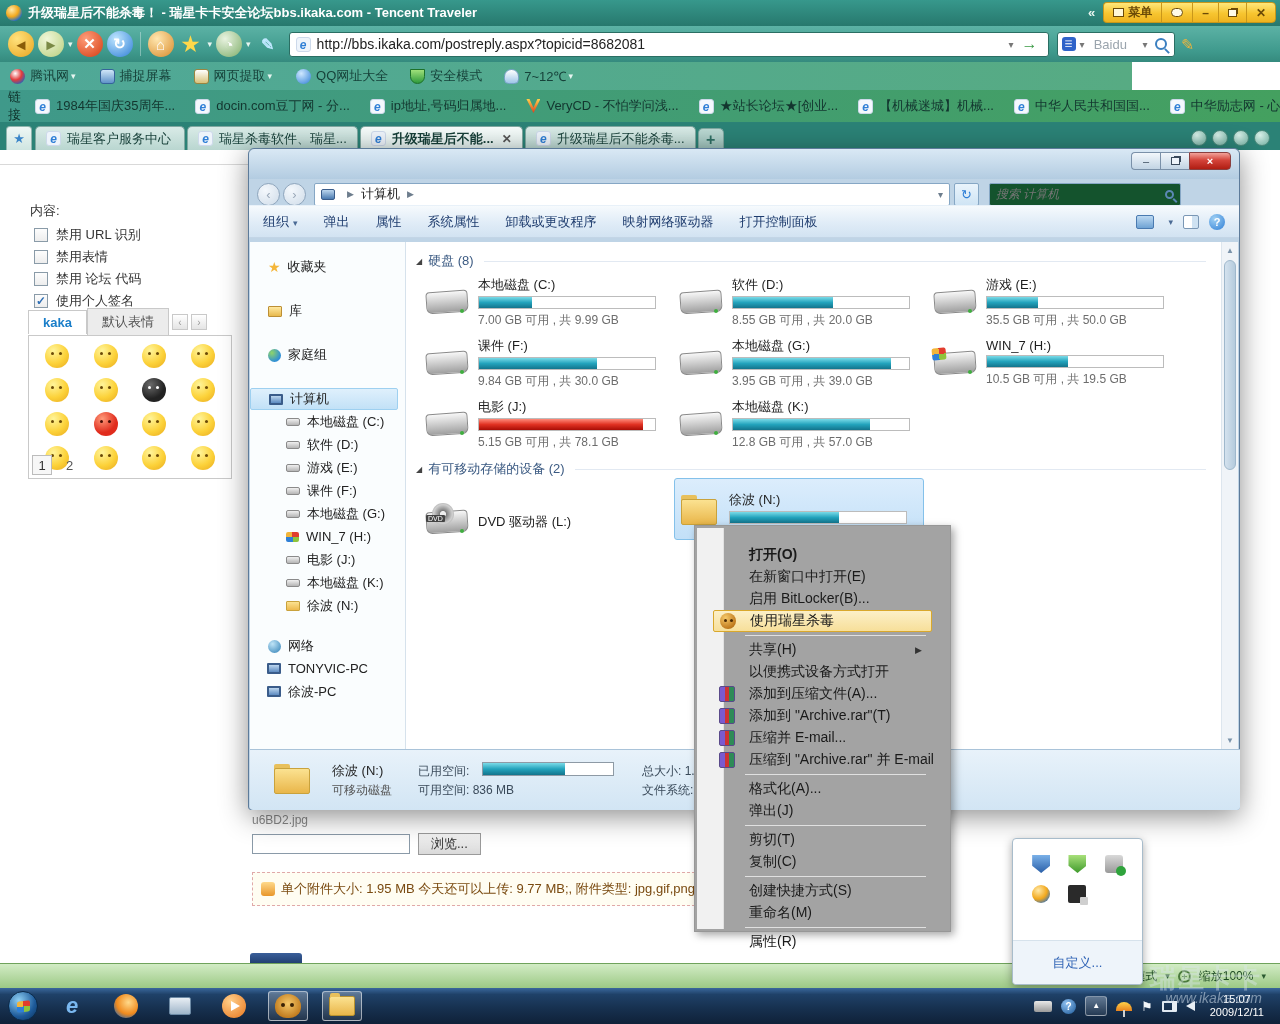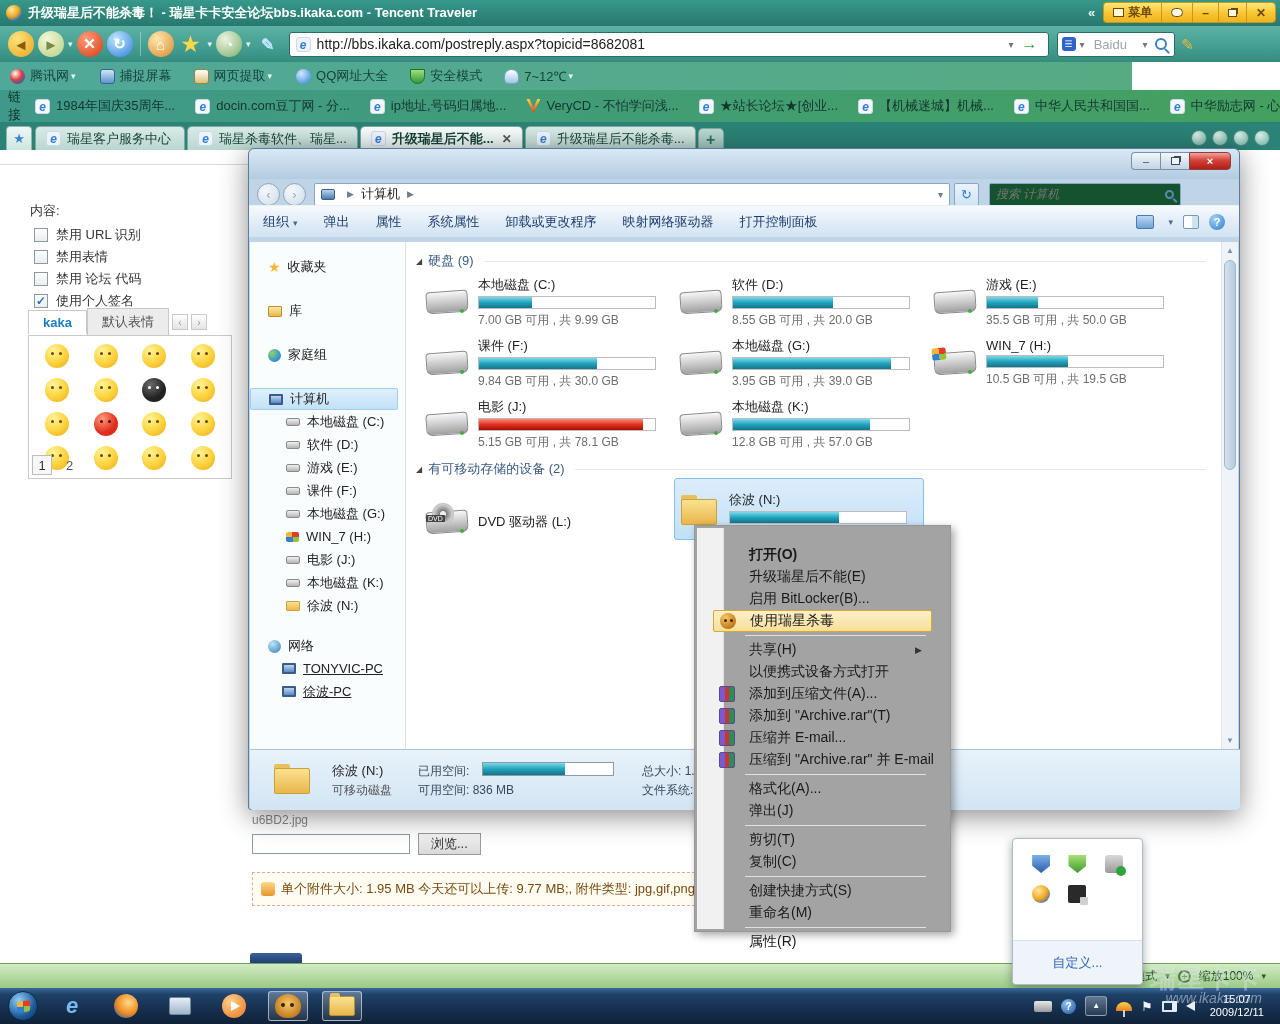--- a/index.html
+++ b/index.html
@@ -164,21 +164,21 @@
   .prev-ico { width:16px; height:14px; border:1px solid #7a97b5; background:linear-gradient(90deg,#fff 55%,#cfe2f2 55%); border-radius:2px; }
   .help-ico { width:16px; height:16px; border-radius:50%; background:radial-gradient(circle at 35% 30%,#9fd0f4,#2f7fd6);
     color:#fff; font-size:11px; font-weight:bold; text-align:center; line-height:16px; }
 
   .win-body { position:absolute; left:1px; top:93px; width:988px; height:507px; background:#fff; display:flex; }
   .sidebar { width:156px; height:100%; background:#fafdfe; border-right:1px solid #d6e2ec; padding-top:14px; font-size:13px; color:#222; overflow:hidden; }
   .sb-item { display:flex; align-items:center; height:22px; padding-left:18px; white-space:nowrap; cursor:pointer; }
   .sb-root { margin-top:22px; }
   .sb-item.sel { background:linear-gradient(180deg,#dff0fc,#c2e1f7); border:1px solid #9ed0f0; border-radius:2px; width:148px; }
   .sb-child { padding-left:36px; height:23px; }
-  .sb-net-child { padding-left:32px; height:23px;text-decoration:underline; }
+  .sb-net-child { padding-left:17px; height:23px; }
   .sbi { flex:0 0 auto; margin-right:7px; }
   .i-star { color:#f4b63a; font-size:14px; }
   .i-lib { width:14px; height:11px; background:linear-gradient(180deg,#ffe9a0,#e8b94d); border:1px solid #bc8f35; border-radius:1px; }
   .i-home { width:13px; height:13px; border-radius:50%; background:radial-gradient(circle at 30% 30%,#8fd46a,#2f8fd6 70%); }
   .i-comp { width:14px; height:11px; border:2px solid #3a5c8a; background:linear-gradient(180deg,#bcd6ee,#5c8ac0); border-radius:1px; }
   .i-disk { width:14px; height:8px; background:linear-gradient(180deg,#f0f0f0,#b5b5b5); border:1px solid #8a8a8a; border-radius:2px; }
   .i-win { width:13px; height:10px; background:conic-gradient(#e23c2d 0 25%, #8fc43c 0 50%, #2f7fd6 0 75%, #f2b53a 0); border-radius:2px; }
   .i-folder { width:14px; height:10px; background:linear-gradient(180deg,#fbe291,#edb94d); border:1px solid #c9a23c; border-radius:1px; }
   .i-net { width:13px; height:13px; border-radius:50%; background:radial-gradient(circle at 35% 30%,#bfe4f7,#2f7fb5); }
 
@@ -617,21 +617,21 @@
           </div>
         <div class="sb-item sb-net-child">
             <span class="sbi i-comp"></span>
             <span>徐波-PC</span>
           </div>
       </div>
 
       <div class="main">
         <div class="sect-hd" style="top:10px;">
           <span class="sect-arrow">◢</span>
-          <span>硬盘 (9)</span>
+          <span>硬盘 (8)</span>
             <span class="sect-line"></span>
         </div>
 
         <div class="drive" style="left:14px; top:32px;">
           <div class="hdd"></div>
           <div>
               <div class="d-name">本地磁盘 (C:)</div>
             <div class="d-bar">
                 <div class="d-fill" style="width: 30%;"></div>
               </div>
@@ -754,21 +754,21 @@
       <div class="det-total"><span>总大小:</span> <span>1.95 GB</span></div>
       <div class="det-fs"><span>文件系统:</span> <span>FAT</span></div>
     </div>
   </div>
 
   <div class="cmenu">
     <div class="mi bold">
         <span>打开(O)</span>
       </div>
     <div class="mi">
-        <span>升级瑞星后不能(E)</span>
+        <span>在新窗口中打开(E)</span>
       </div>
     <div class="mi">
         <span>启用 BitLocker(B)...</span>
       </div>
     <div class="mi hl">
         <span class="mi-ico lion"></span>
         <span>使用瑞星杀毒</span>
       </div>
     <div class="msep"></div>
     <div class="mi">

